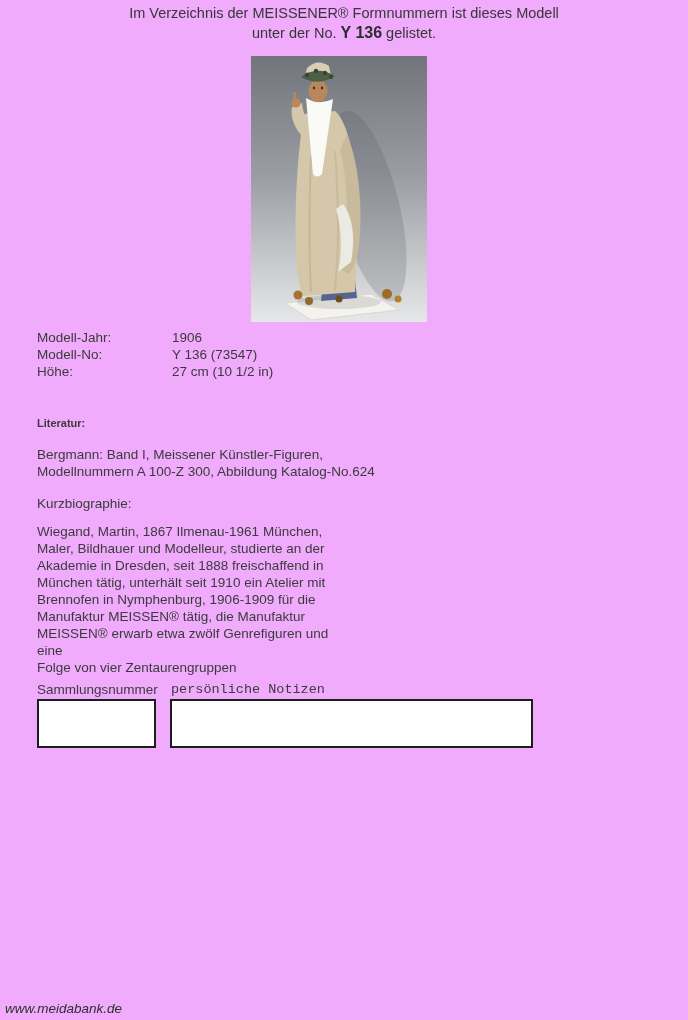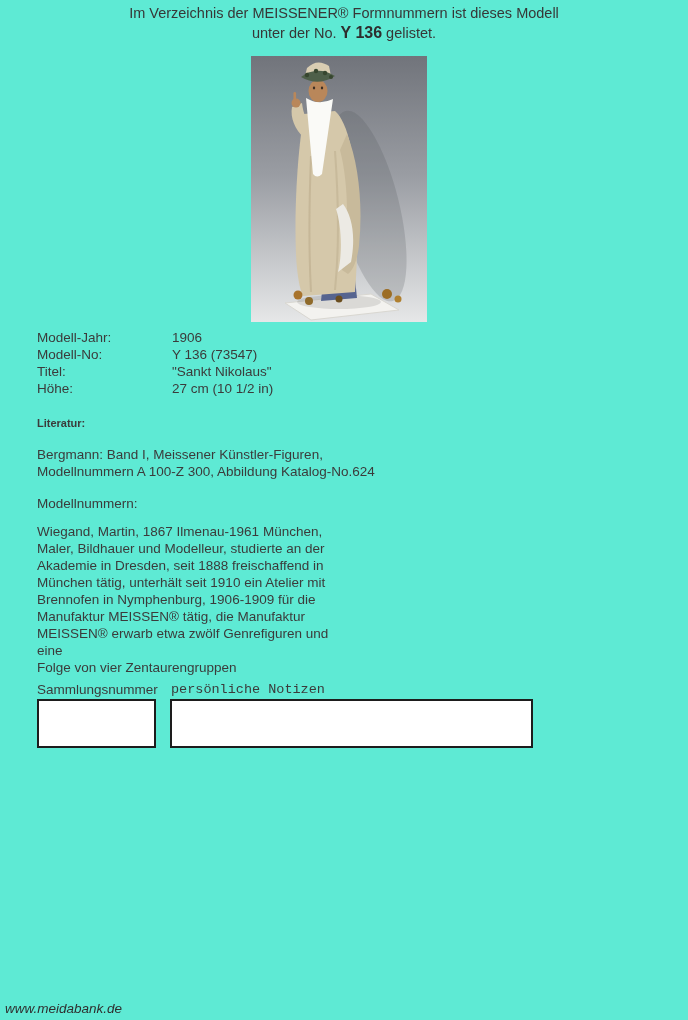--- a/index.html
+++ b/index.html
@@ -1,20 +1,20 @@
 <!DOCTYPE html>
 <html lang="de"><head>
 <meta charset="utf-8">
 <style>
   html, body { margin: 0; padding: 0; background: #ffffff; }
   .page {
     position: relative;
     width: 688px;
     height: 1020px;
-    background: #5eead4;
+    background: #f0abfc;
     font-family: "Liberation Sans", sans-serif;
     color: #3b3b3b;
     overflow: hidden;
   }
   
   .header {
     position: absolute;
     top: 4px; left: 0; right: 0;
     text-align: center;
     font-size: 14.5px;
@@ -153,34 +153,30 @@
   <div class="details">
     <div class="row">
       <span class="lbl">Modell-Jahr:</span>
       <span class="val">1906</span>
     </div>
     <div class="row">
       <span class="lbl">Modell-No:</span>
       <span class="val">Y 136 (73547)</span>
     </div>
     <div class="row">
-      <span class="lbl">Titel:</span>
-      <span class="val">"Sankt Nikolaus"</span>
-    </div>
-    <div class="row">
       <span class="lbl">Höhe:</span>
       <span class="val">27 cm (10 1/2 in)</span>
     </div>
   </div>
 
   <div class="lit-heading">Literatur:</div>
   <div class="lit-body">Bergmann: Band I, Meissener Künstler-Figuren,
 Modellnummern A 100-Z 300, Abbildung Katalog-No.624</div>
 
-  <div class="bio-heading">Modellnummern:</div>
+  <div class="bio-heading">Kurzbiographie:</div>
   <div class="bio-body">Wiegand, Martin, 1867 Ilmenau-1961 München,
 Maler, Bildhauer und Modelleur, studierte an der
 Akademie in Dresden, seit 1888 freischaffend in
 München tätig, unterhält seit 1910 ein Atelier mit
 Brennofen in Nymphenburg, 1906-1909 für die
 Manufaktur MEISSEN® tätig, die Manufaktur
 MEISSEN® erwarb etwa zwölf Genrefiguren und eine
 Folge von vier Zentaurengruppen</div>
 
   <div class="field-label number">Sammlungsnummer</div>

